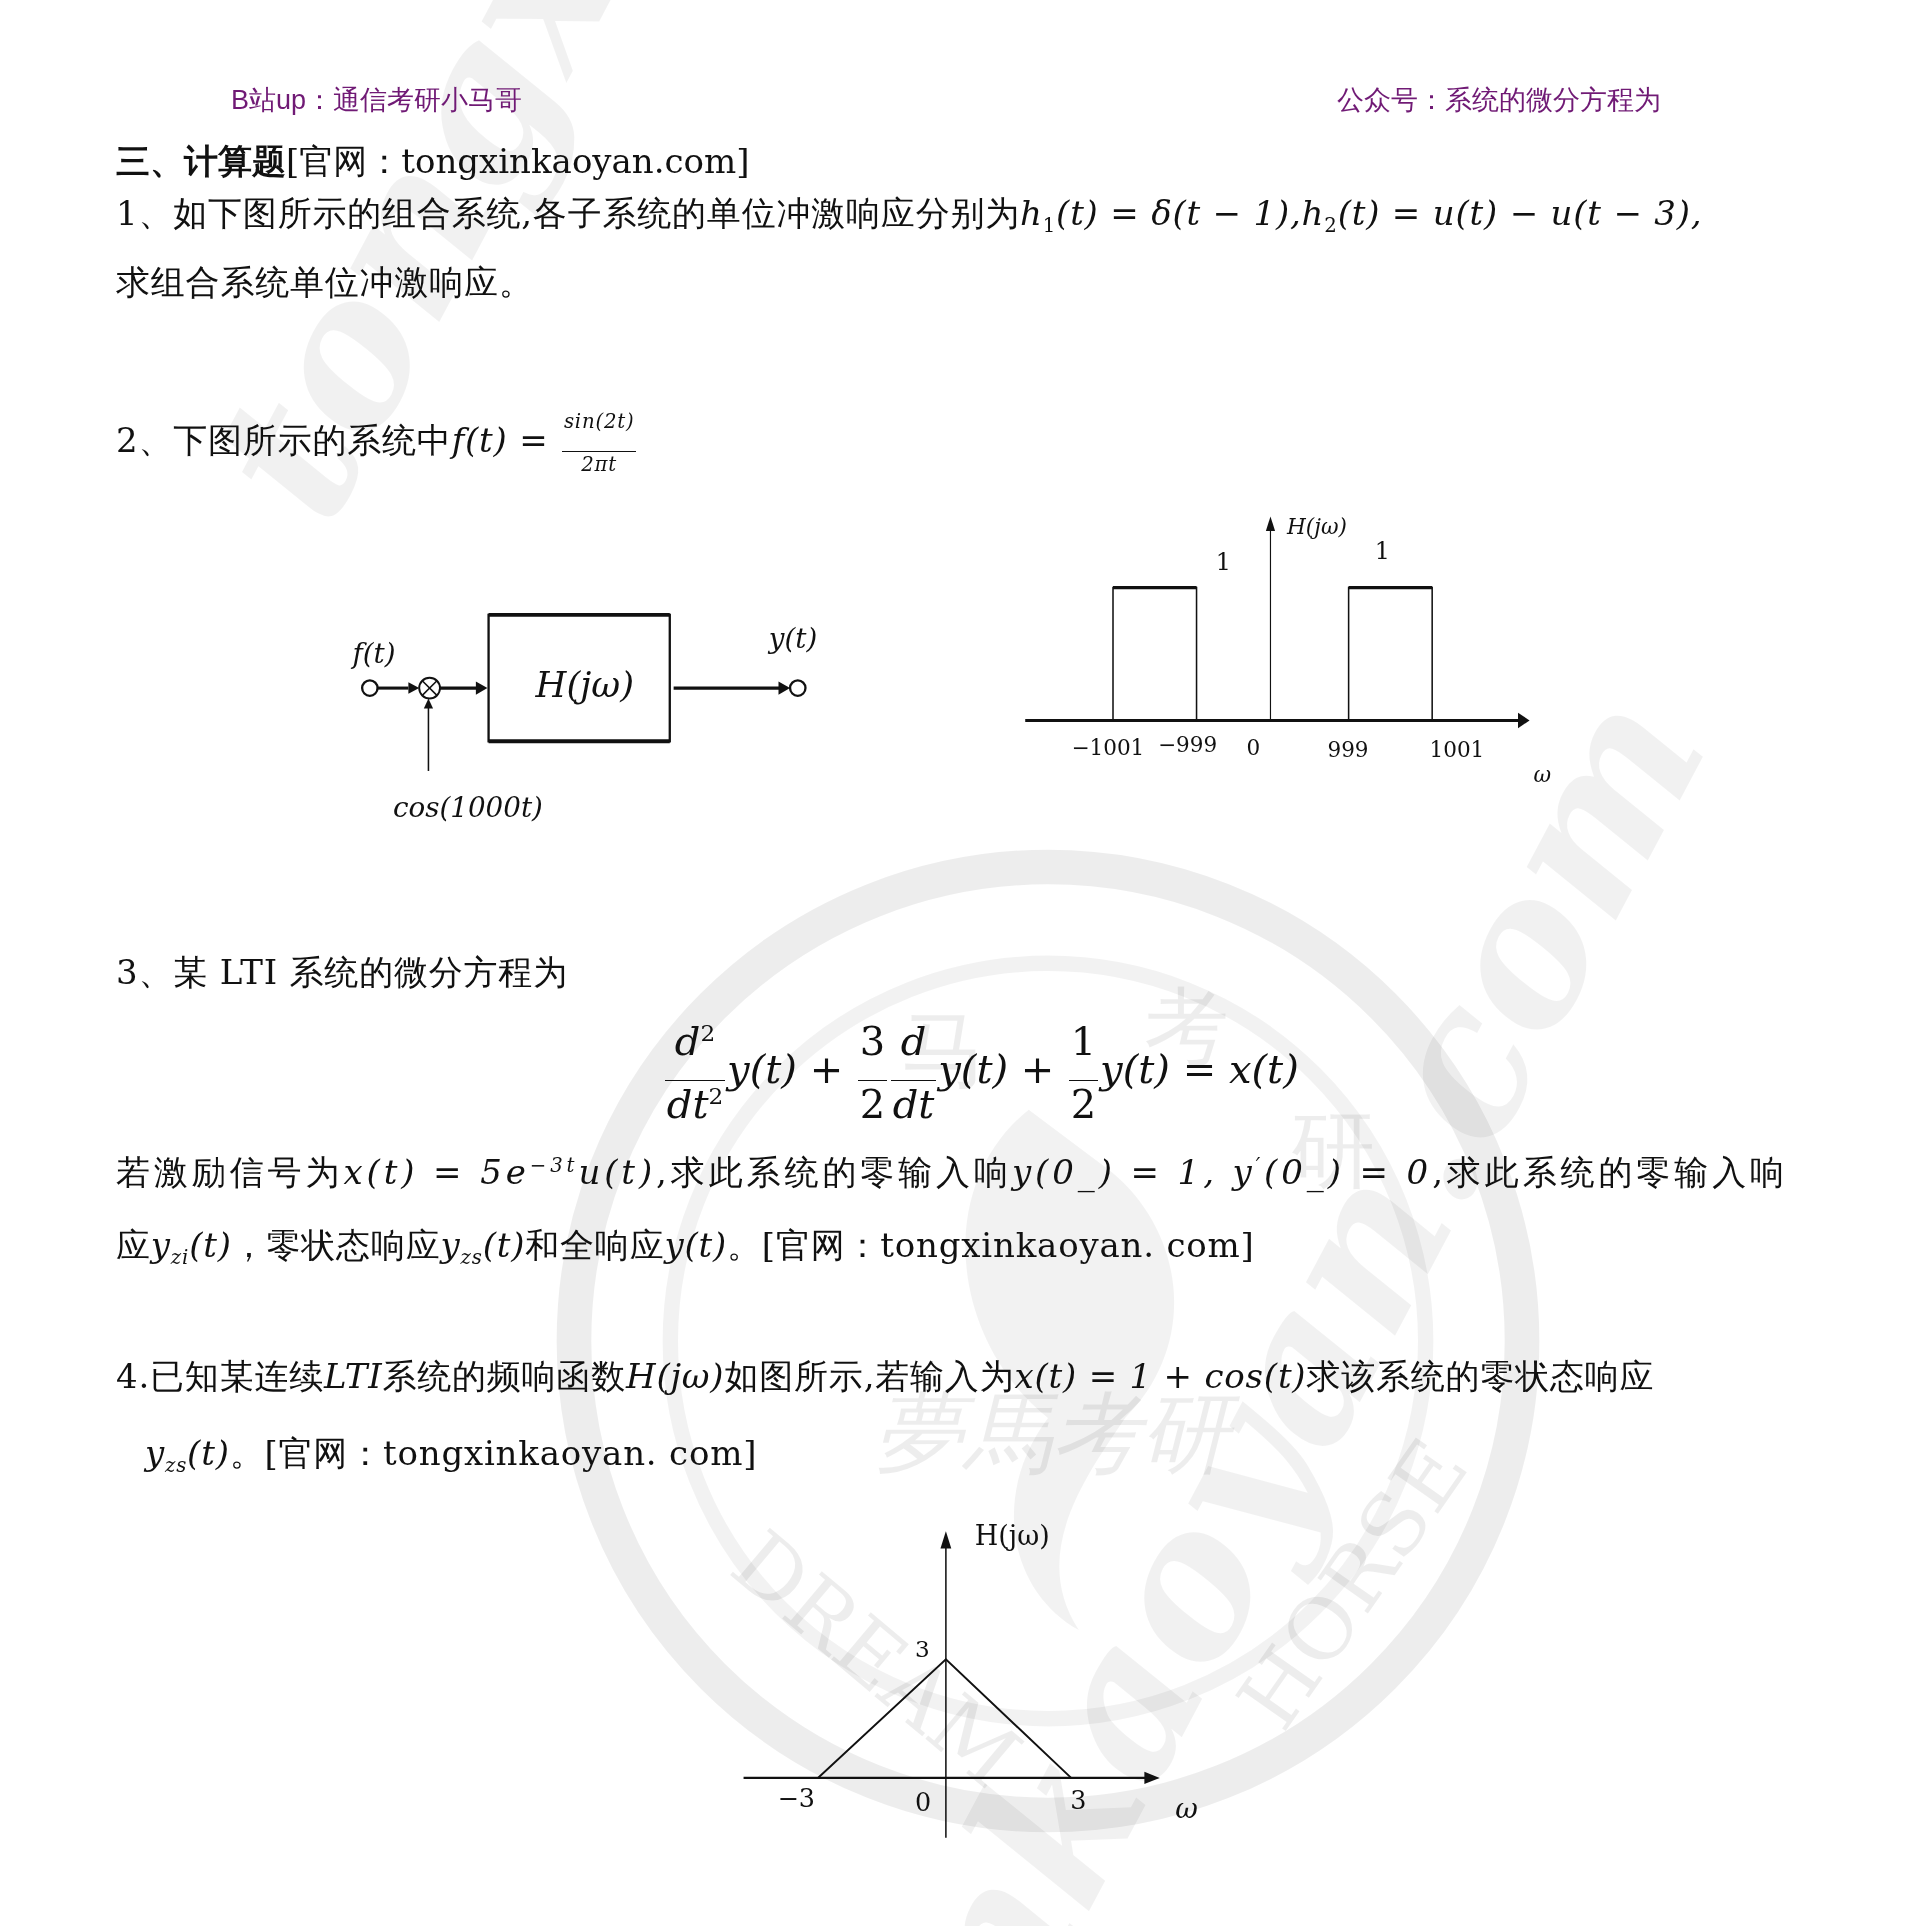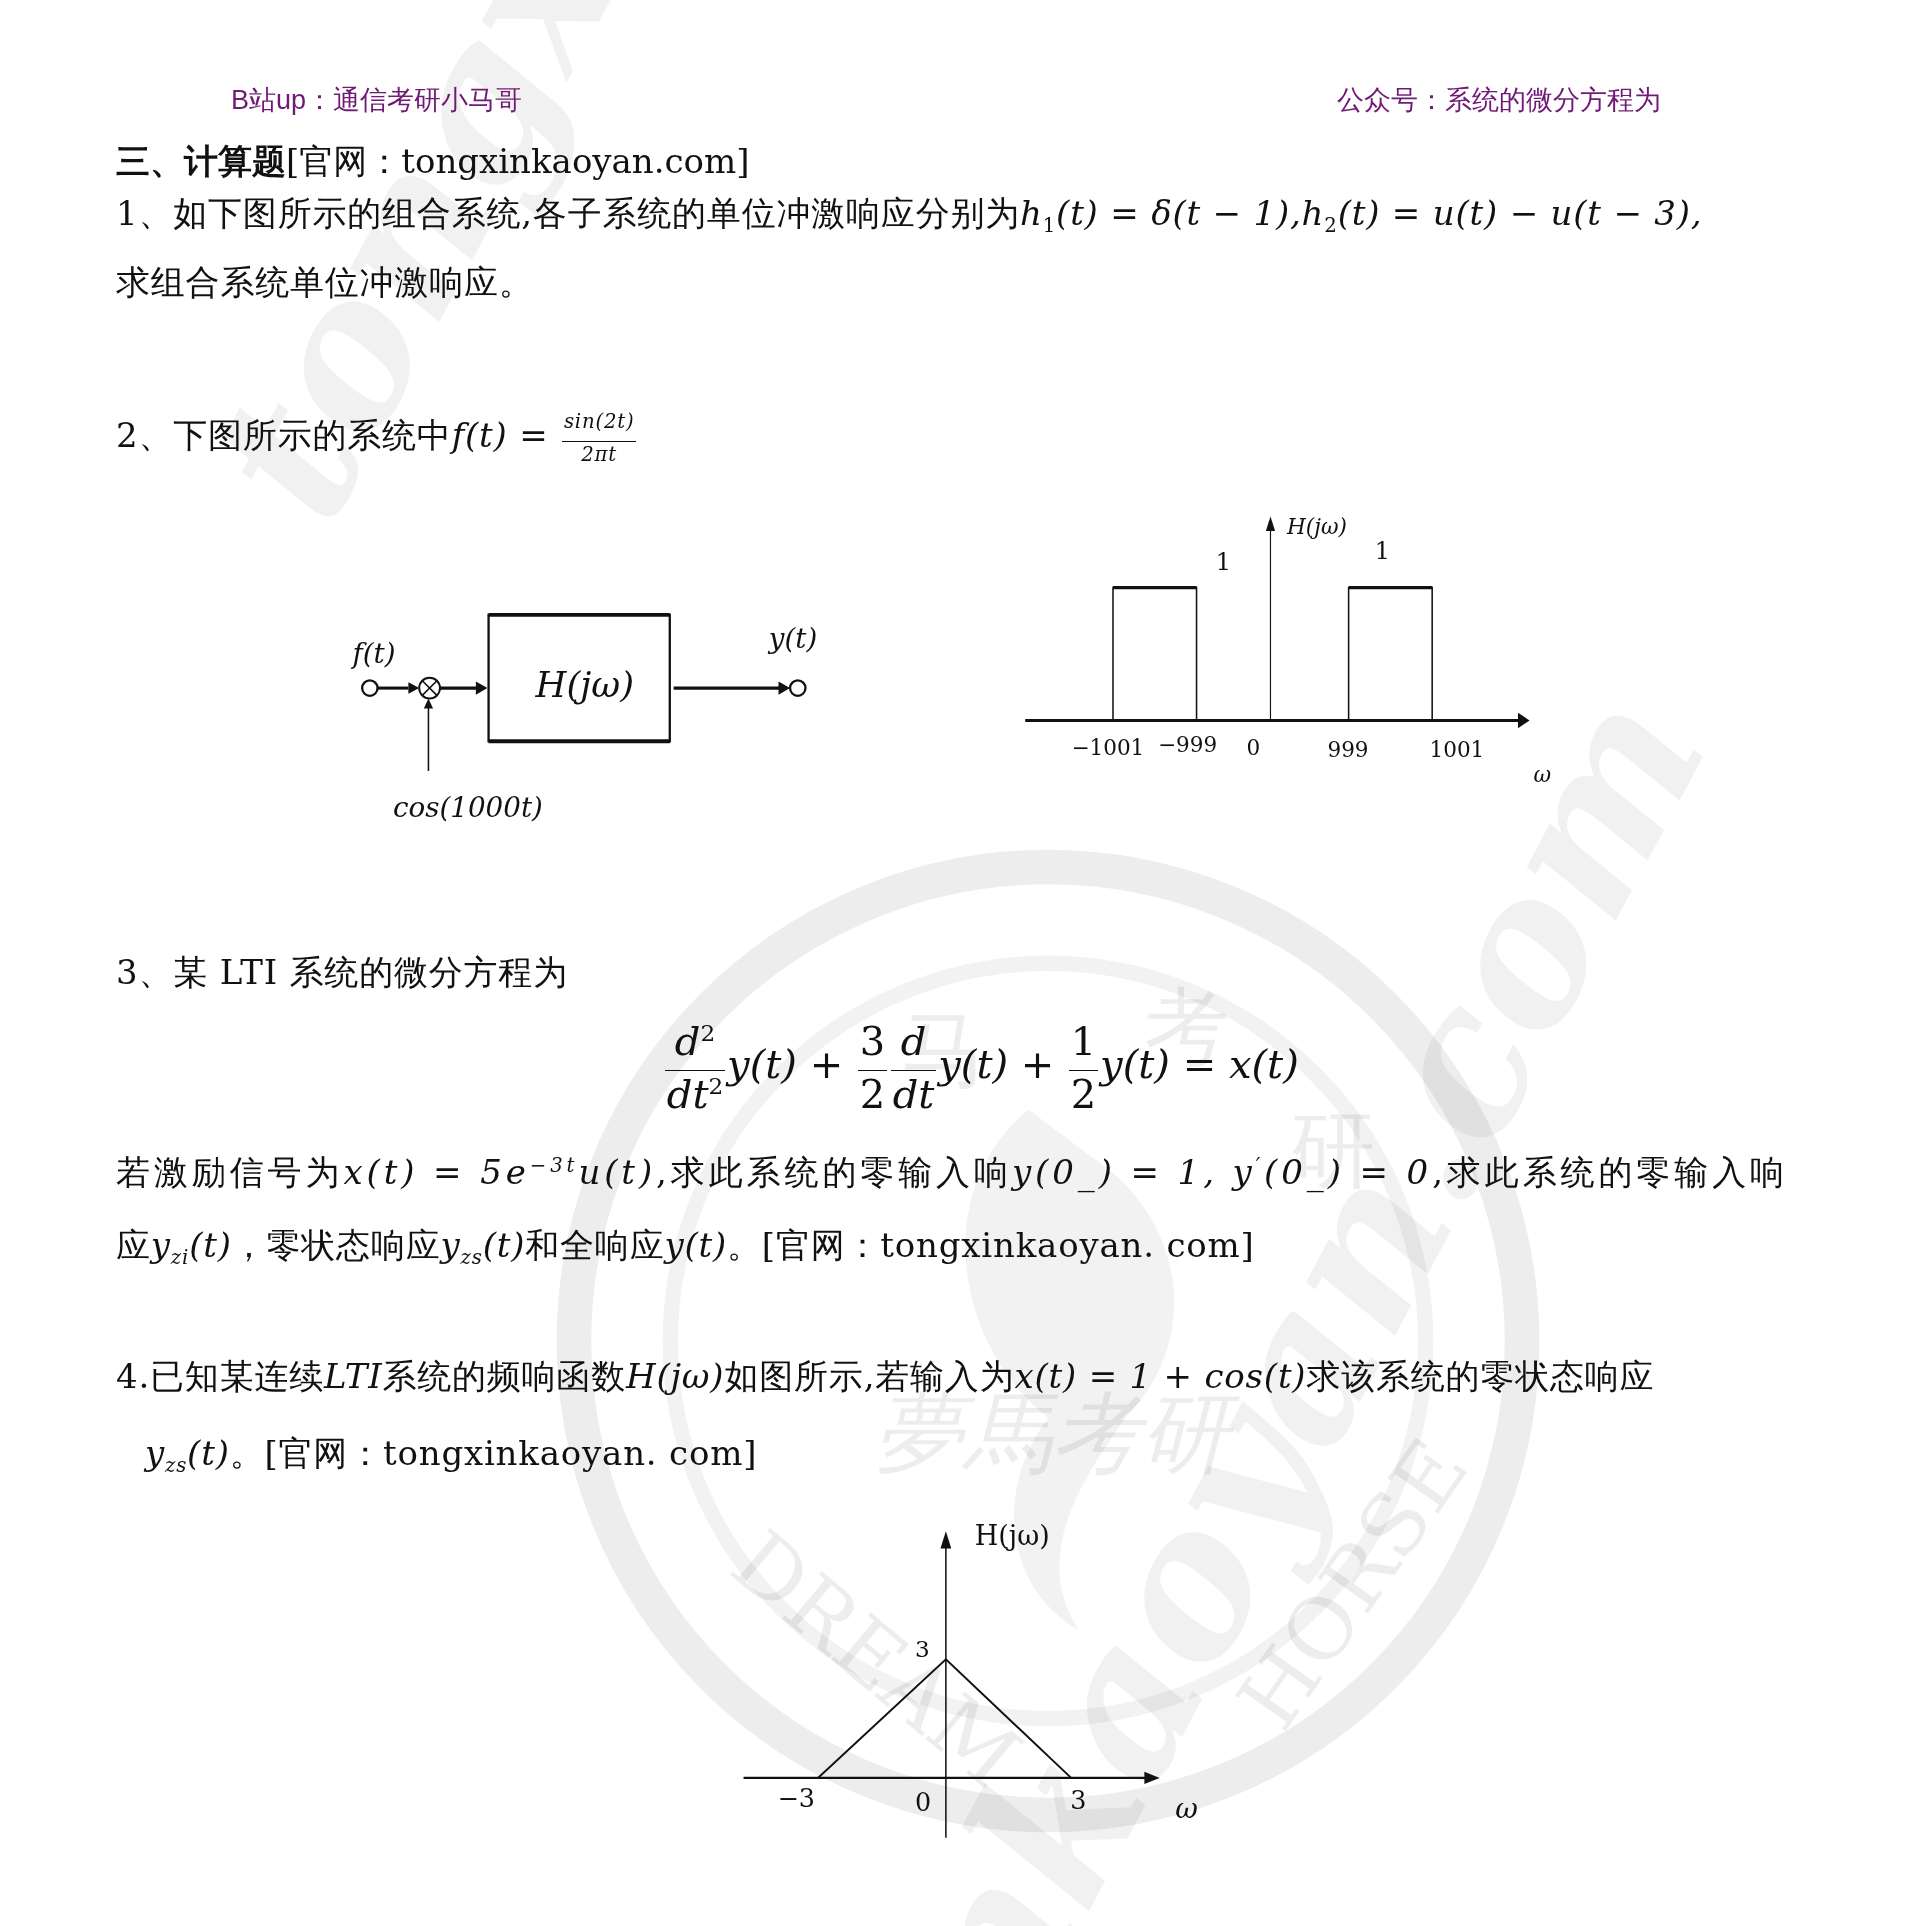--- a/index.html
+++ b/index.html
@@ -9,21 +9,21 @@
   .hdr { font-size: 27px; font-family: Liberation Sans, sans-serif; color: #701a75; }
   .title { font-size: 34px; }
   .title b { font-weight: bold; font-family: "DejaVu Sans", sans-serif; }
   .txt { font-size: 34px; line-height: 1.2; letter-spacing: 0.8px; }
   .txt .m { font-family: "DejaVu Serif", serif; font-style: italic; }
   .txt .r { font-style: normal; }
   .sub { font-size: 58%; vertical-align: -0.35em; }
   .sup { font-size: 58%; vertical-align: 0.6em; }
   .frac { display: inline-block; vertical-align: middle; text-align: center; line-height: 1; margin: 0 2.3px; }
   .frac > span { display: block; padding: 0 1.5px; }
-  .frac > .num { border-bottom: 1.9px solid #111; padding-bottom: 9px; }
+  .frac > .num { border-bottom: 1.9px solid #111; padding-bottom: 19px; }
   .frac > .den { padding-top: 3.1px; }
   .frac.small { font-size: 58%; }
   .eq { font-size: 40px; font-style: italic; }
   .eq .r { font-style: normal; }
   .wm { position: absolute; color: rgba(0,0,0,0.055); font-family: "DejaVu Serif", serif;
         font-weight: bold; font-style: italic; white-space: nowrap; pointer-events: none; }
   svg text { font-family: "DejaVu Serif", serif; }
 </style>
 </head>
 <body>

